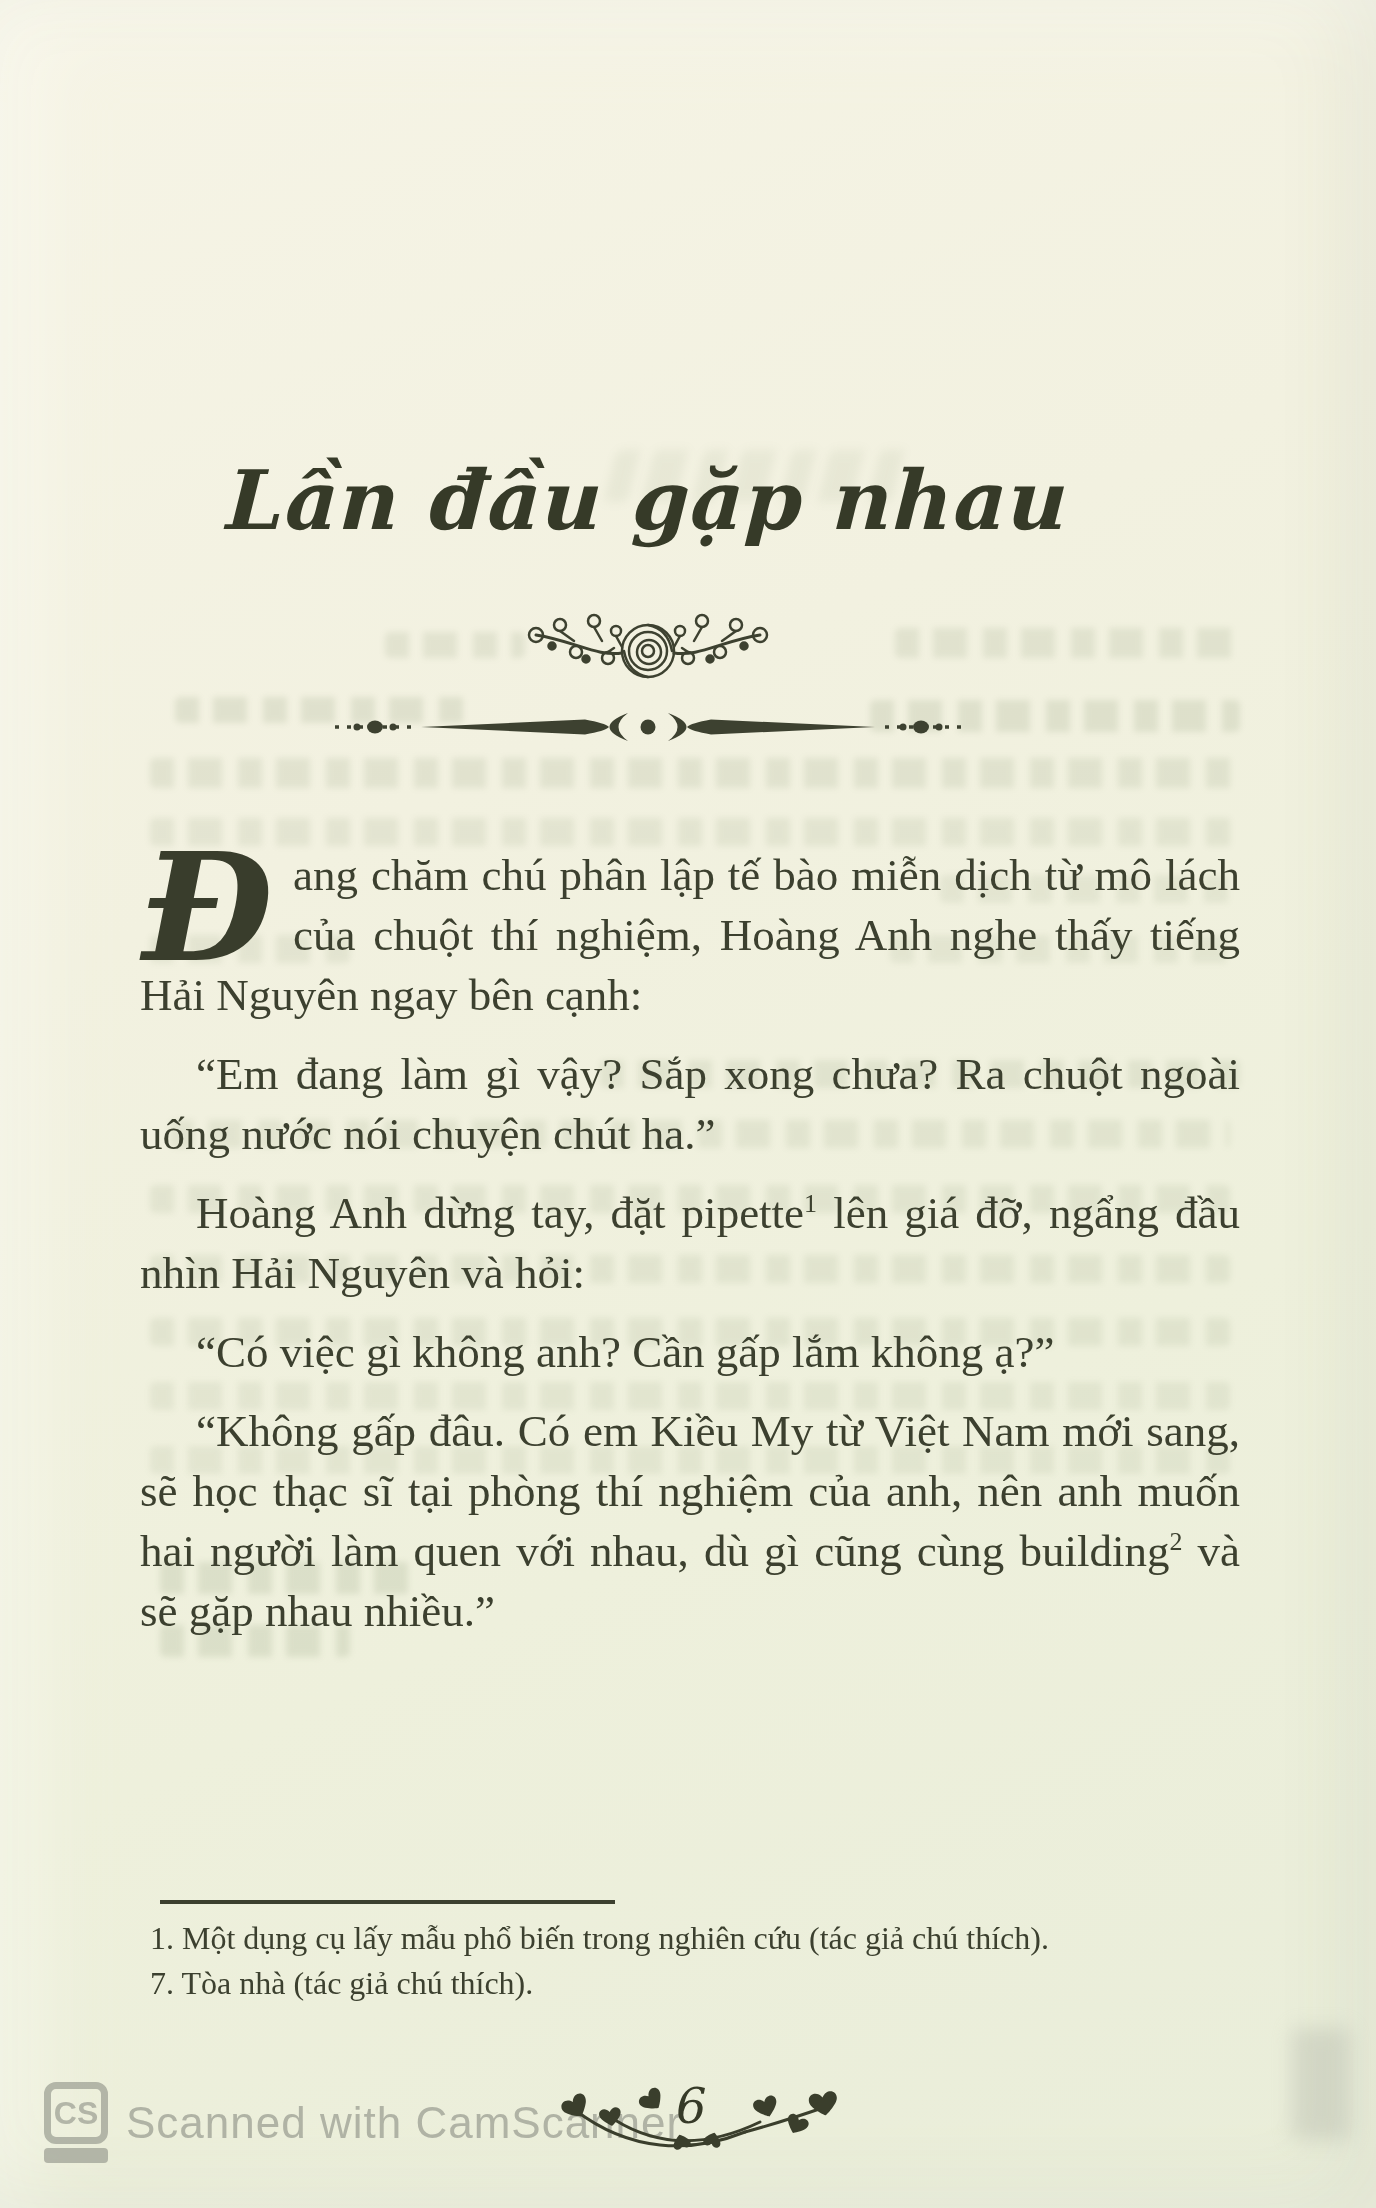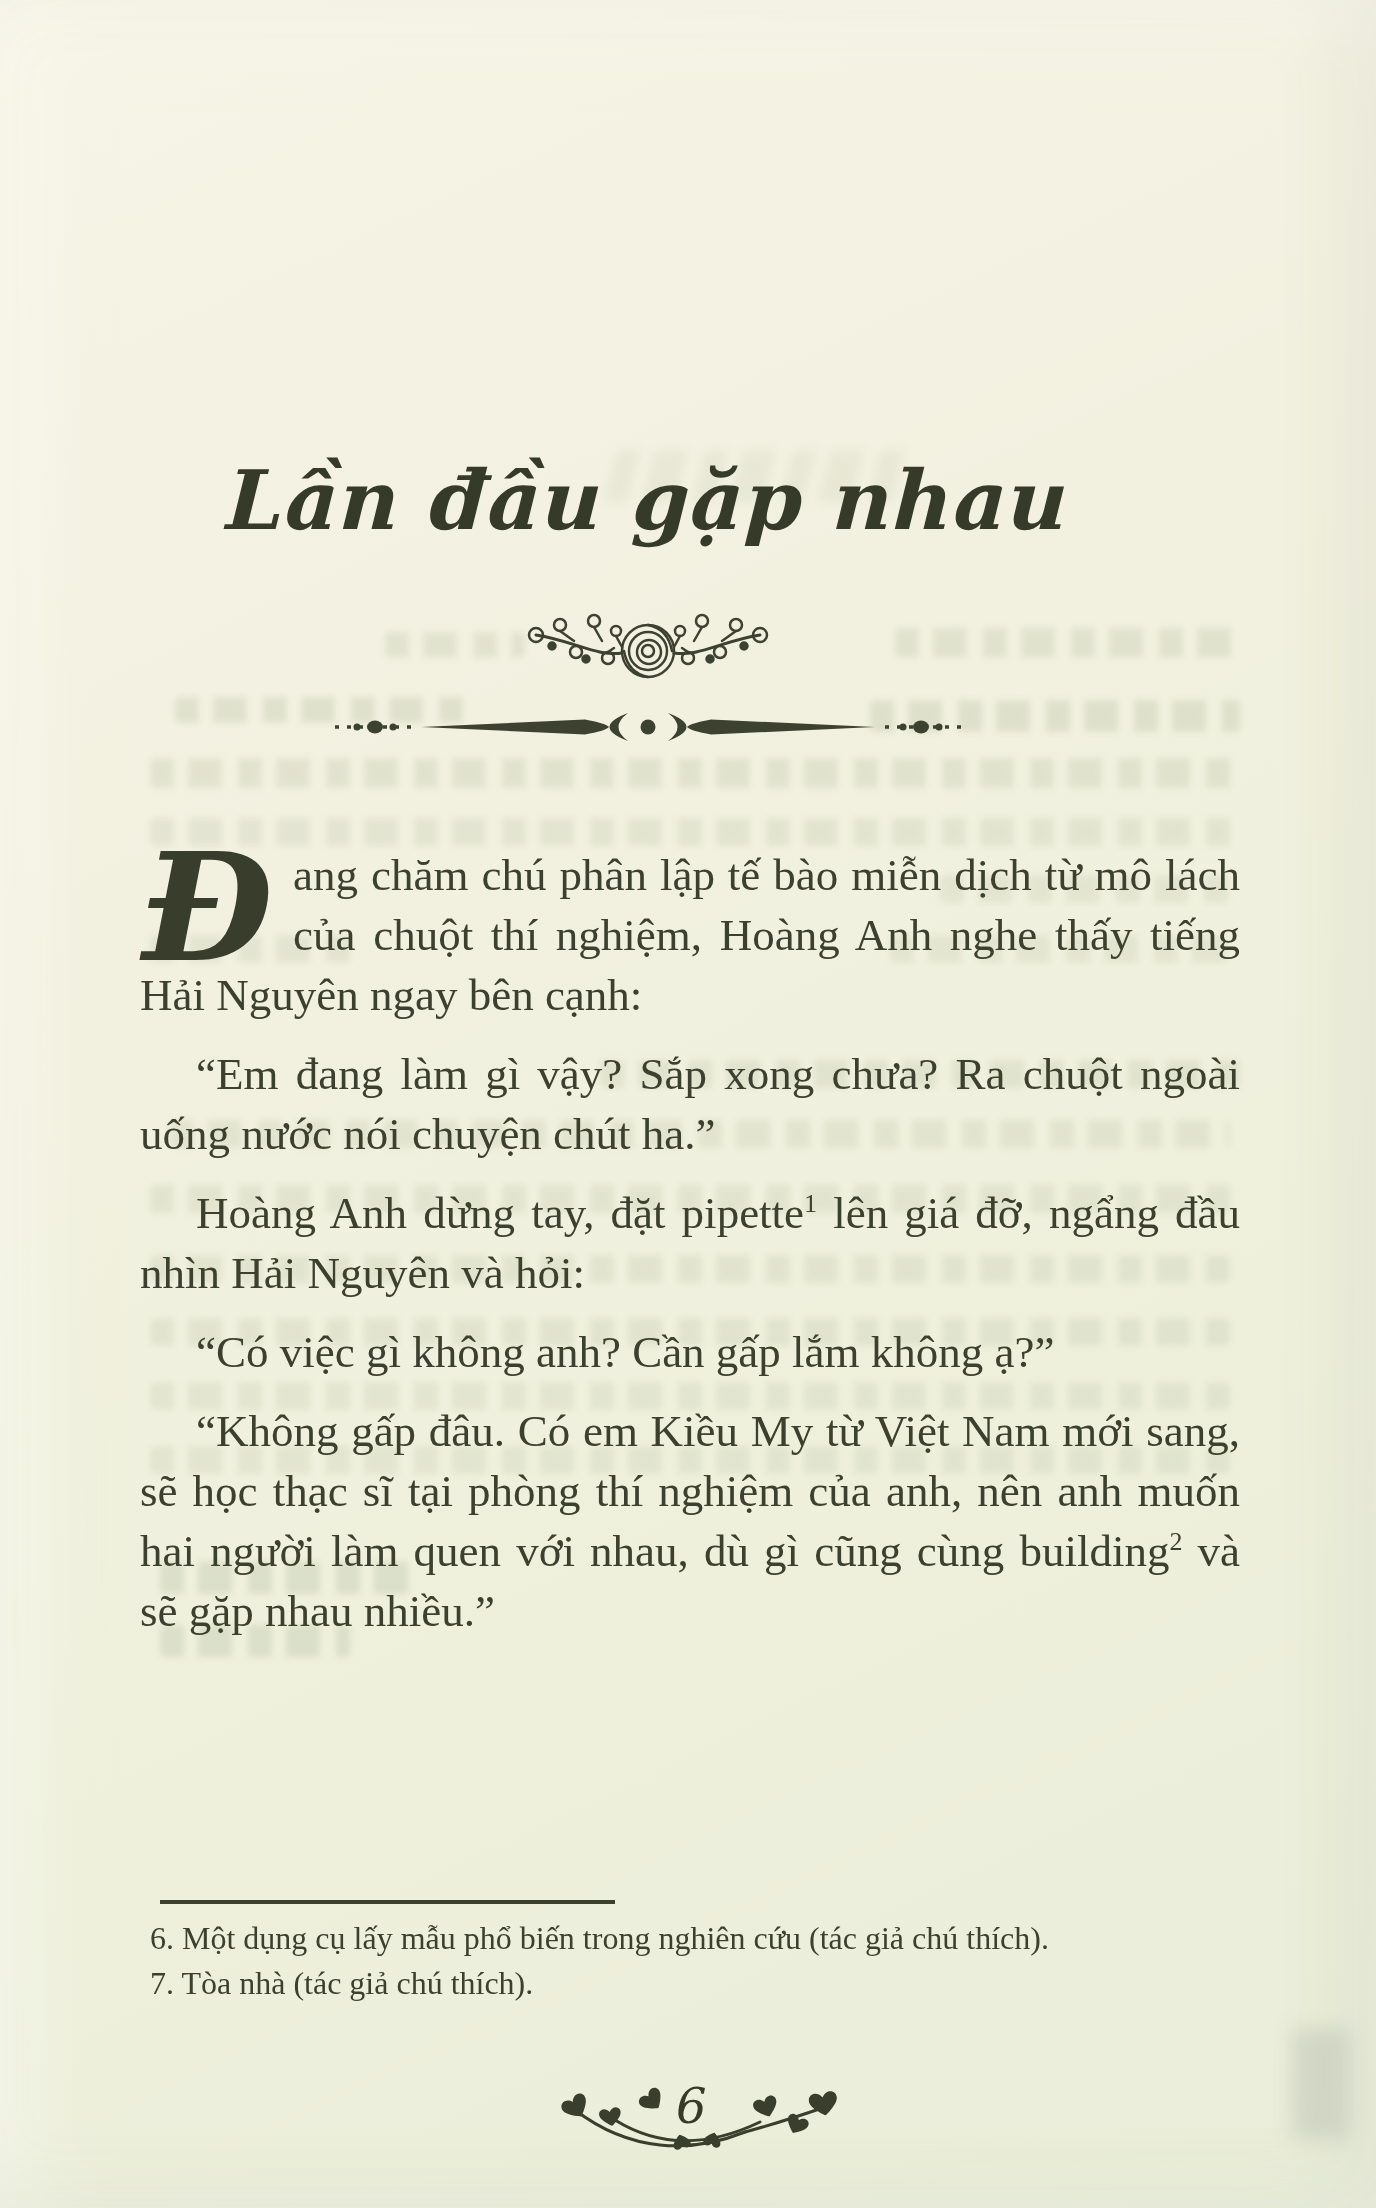--- a/index.html
+++ b/index.html
@@ -155,21 +155,21 @@
       <span class="dropcap">Đ</span><span>ang chăm chú phân lập tế bào miễn dịch từ mô lách của chuột thí nghiệm, Hoàng Anh nghe thấy tiếng Hải Nguyên ngay bên cạnh:</span>
     </p>
     <p class="indent">“Em đang làm gì vậy? Sắp xong chưa? Ra chuột ngoài uống nước nói chuyện chút ha.”</p>
     <p class="indent"><span>Hoàng Anh dừng tay, đặt pipette</span><sup class="fnref">1</sup><span> lên giá đỡ, ngẩng đầu nhìn Hải Nguyên và hỏi:</span></p>
     <p class="indent">“Có việc gì không anh? Cần gấp lắm không ạ?”</p>
     <p class="indent"><span>“Không gấp đâu. Có em Kiều My từ Việt Nam mới sang, sẽ học thạc sĩ tại phòng thí nghiệm của anh, nên anh muốn hai người làm quen với nhau, dù gì cũng cùng building</span><sup class="fnref">2</sup><span> và sẽ gặp nhau nhiều.”</span></p>
   </div>
 
   <div class="footnotes">
     <hr class="fn-rule">
-    <p>6. Một dụng cụ lấy mẫu phổ biến trong nghiên cứu (tác giả chú thích).</p>
+    <p>1. Một dụng cụ lấy mẫu phổ biến trong nghiên cứu (tác giả chú thích).</p>
     <p>7. Tòa nhà (tác giả chú thích).</p>
   </div>
 
   <div class="footer-ornament">
     <svg width="280" height="85" viewBox="0 0 280 85" fill="none" stroke="#3a3e2c" stroke-width="3" stroke-linecap="round">
       <defs>
         <path id="leaf" d="M0,-2 C-5,-10 -15,-4 -9,4 C-5,9 0,12 0,12 C0,12 5,9 9,4 C15,-4 5,-10 0,-2 Z"></path>
       </defs>
       <path d="M15,28 C70,70 130,72 185,50"></path>
       <path d="M55,38 C100,66 150,64 200,40"></path>
@@ -181,14 +181,21 @@
         <use href="#leaf" transform="translate(122,62) rotate(165) scale(0.8)"></use>
         <use href="#leaf" transform="translate(152,60) rotate(195) scale(0.8)"></use>
         <use href="#leaf" transform="translate(205,22) rotate(-20) scale(1.1)"></use>
         <use href="#leaf" transform="translate(238,40) rotate(25)"></use>
         <use href="#leaf" transform="translate(263,18) rotate(-10) scale(1.3)"></use>
       </g>
     </svg>
   </div>
   <span class="page-number">6</span>
 
+  <div class="watermark">
+    <div class="cs-logo">
+      <div class="cs-box">CS</div>
+      <div class="cs-bar"></div>
+    </div>
+    <span class="wm-text">Scanned with CamScanner</span>
+  </div>
 
 </div>
 
 </body></html>

